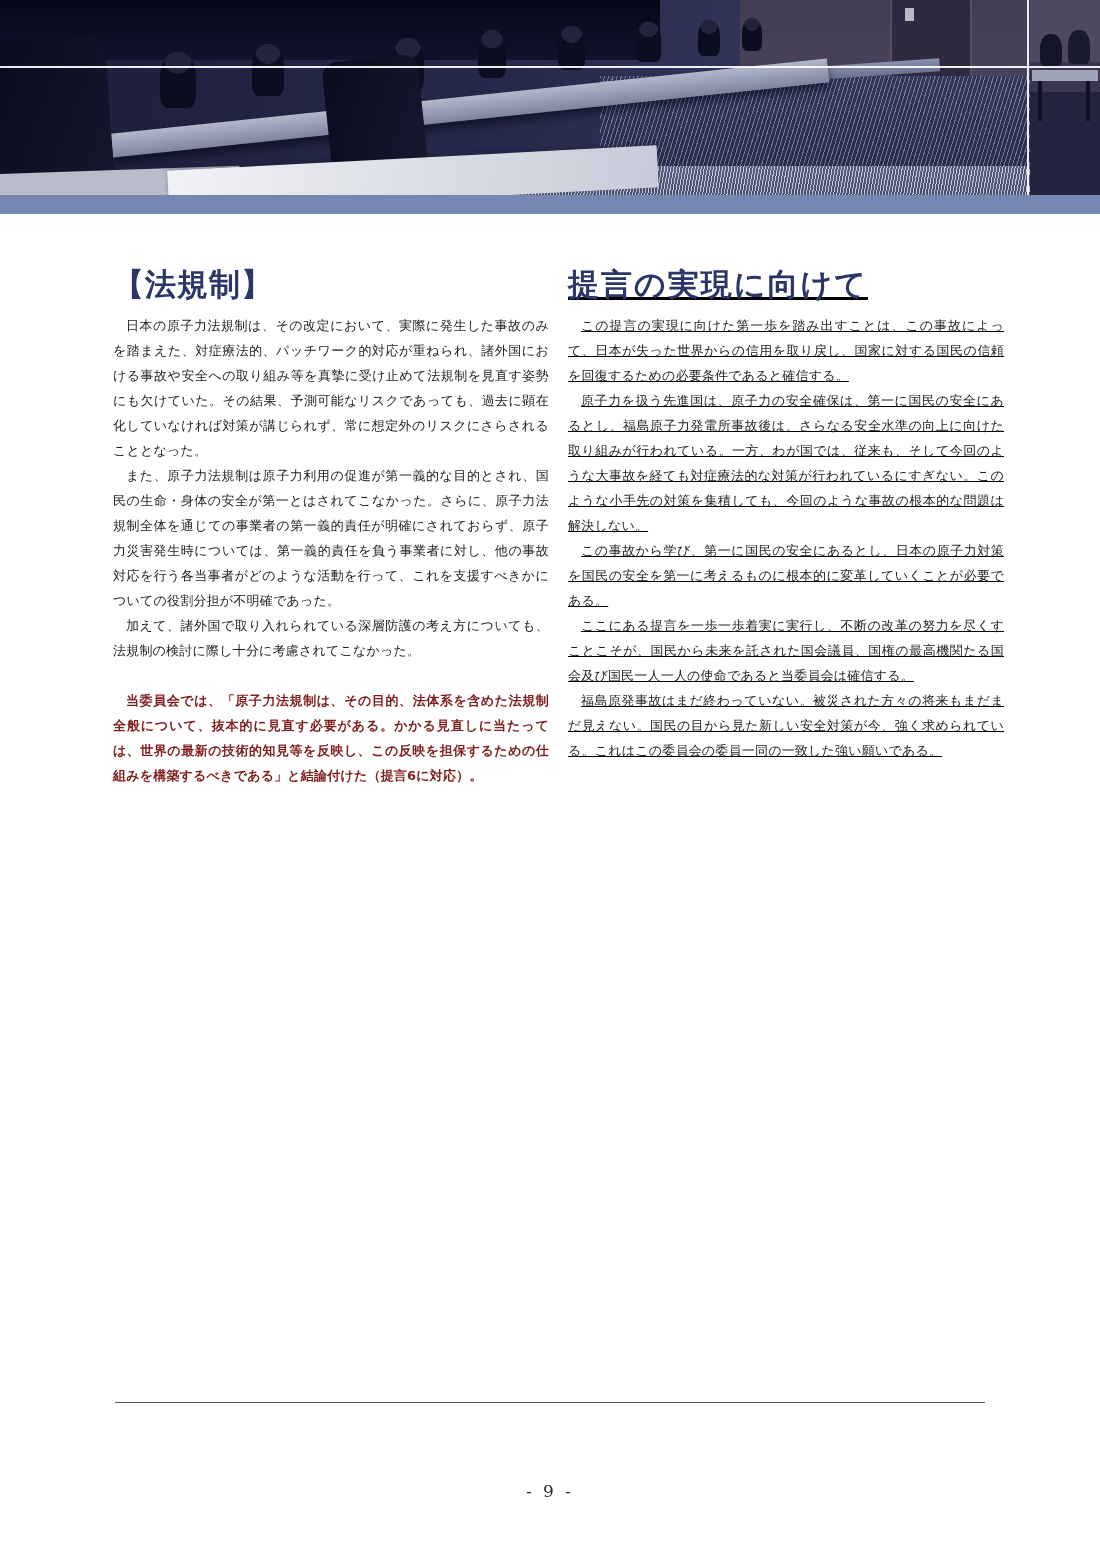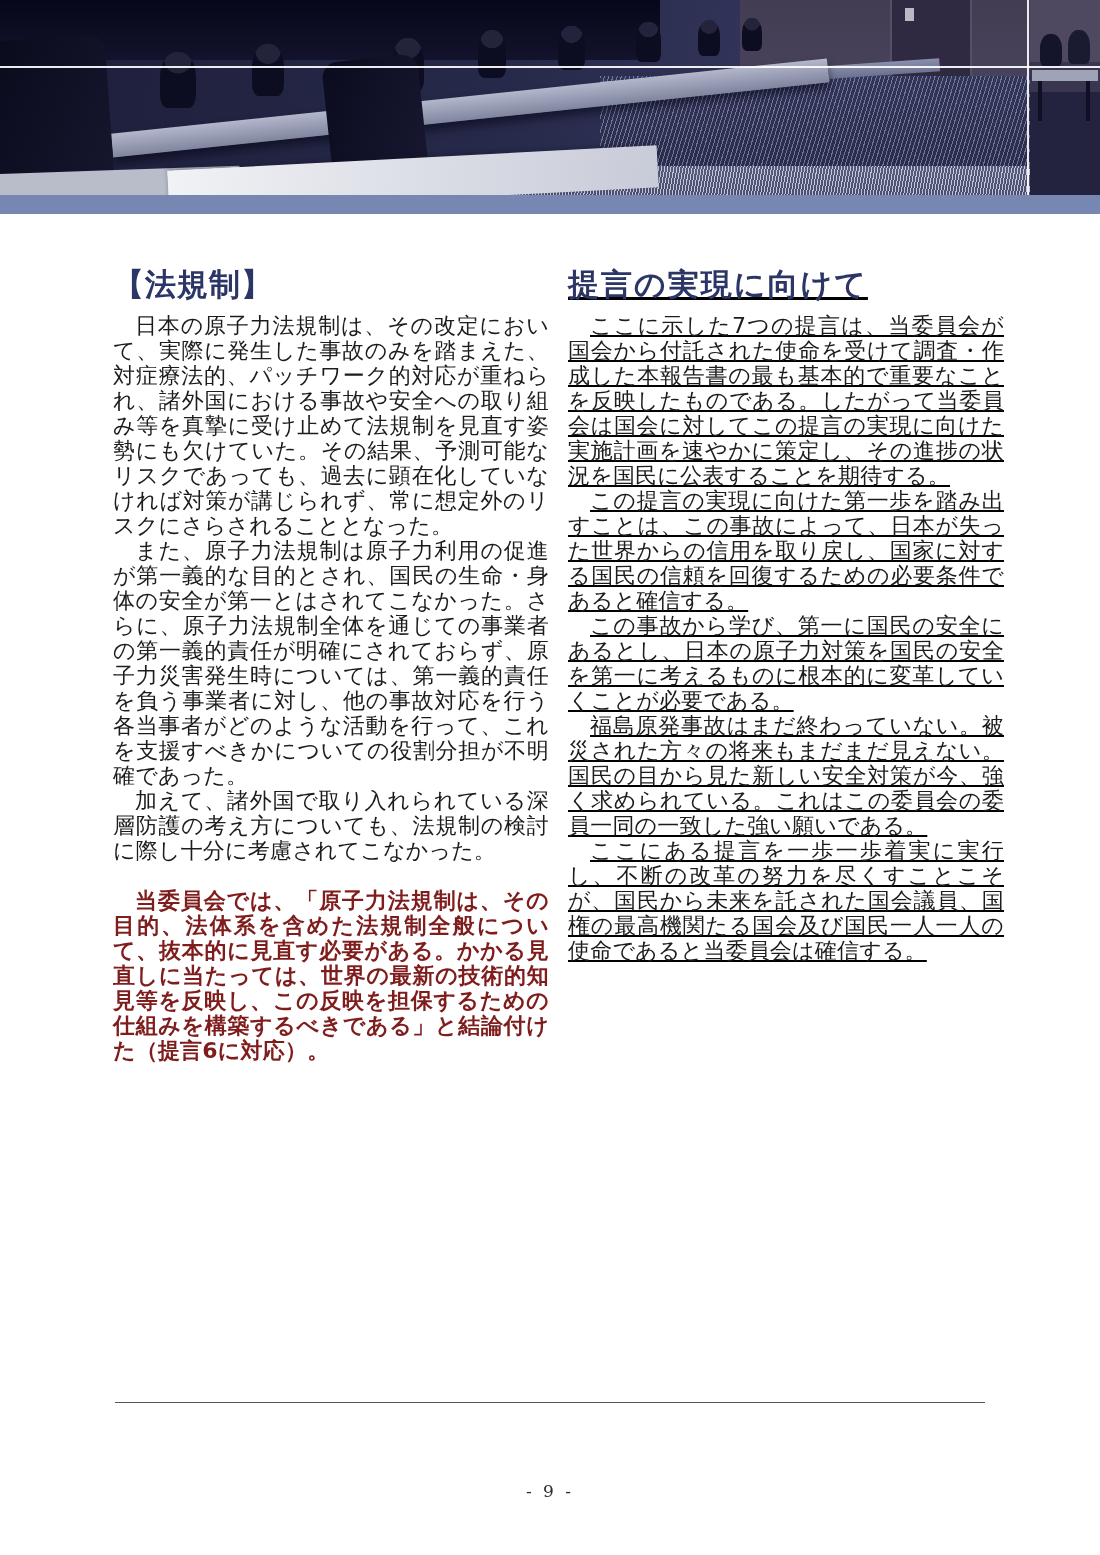--- a/index.html
+++ b/index.html
@@ -59,21 +59,21 @@
 
   .band{position:absolute;left:0;top:195px;width:1100px;height:19px;background:#7688b2;}
 
   
   .col{position:absolute;top:266px;width:436px;}
   .col-left{left:113px;}
   .col-right{left:568px;text-decoration:underline;}
   .heading{margin:0 0 11px 0;font-size:31px;line-height:36px;font-weight:bold;
            color:#2b3566;letter-spacing:1px;}
   .heading-spaced{letter-spacing:2px;}
-  .body{margin:0;font-size:22px;line-height:25px;color:#1c1c1c;
+  .body{margin:0;font-size:13px;line-height:25px;color:#1c1c1c;
         text-align:justify;text-indent:1em;letter-spacing:0.2px;}
   .gap{margin-top:25px;}
   .bold{font-weight:bold;color:#7f1d1d;}
 
   
   .footer-rule{position:absolute;left:115px;top:1402px;width:870px;height:0;
                border:none;border-top:1.5px solid #55555a;margin:0;}
   .page-number{position:absolute;left:0;top:1481px;width:1100px;text-align:center;
                font-family:"DejaVu Serif","Liberation Serif",serif;
                font-size:17px;color:#2e2e2e;letter-spacing:3px;}
@@ -120,23 +120,23 @@
   <section class="col col-left">
     <h2 class="heading">【法規制】</h2>
     <p class="body">日本の原子力法規制は、その改定において、実際に発生した事故のみを踏まえた、対症療法的、パッチワーク的対応が重ねられ、諸外国における事故や安全への取り組み等を真摯に受け止めて法規制を見直す姿勢にも欠けていた。その結果、予測可能なリスクであっても、過去に顕在化していなければ対策が講じられず、常に想定外のリスクにさらされることとなった。</p>
     <p class="body">また、原子力法規制は原子力利用の促進が第一義的な目的とされ、国民の生命・身体の安全が第一とはされてこなかった。さらに、原子力法規制全体を通じての事業者の第一義的責任が明確にされておらず、原子力災害発生時については、第一義的責任を負う事業者に対し、他の事故対応を行う各当事者がどのような活動を行って、これを支援すべきかについての役割分担が不明確であった。</p>
     <p class="body">加えて、諸外国で取り入れられている深層防護の考え方についても、法規制の検討に際し十分に考慮されてこなかった。</p>
     <p class="body bold gap">当委員会では、「原子力法規制は、その目的、法体系を含めた法規制全般について、抜本的に見直す必要がある。かかる見直しに当たっては、世界の最新の技術的知見等を反映し、この反映を担保するための仕組みを構築するべきである」と結論付けた（提言6に対応）。</p>
   </section>
 
   <section class="col col-right">
     <h2 class="heading heading-spaced">提言の実現に向けて</h2>
-    <p class="body">ここに示した7つの提言は、当委員会が国会から付託された使命を受けて調査・作成した本報告書の最も基本的で重要なことを反映したものである。したがって当委員会は国会に対してこの提言の実現に向けた実施計画を速やかに策定し、その進捗の状況を国民に公表することを期待する。</p>
     <p class="body">この提言の実現に向けた第一歩を踏み出すことは、この事故によって、日本が失った世界からの信用を取り戻し、国家に対する国民の信頼を回復するための必要条件であると確信する。</p>
+    <p class="body">原子力を扱う先進国は、原子力の安全確保は、第一に国民の安全にあるとし、福島原子力発電所事故後は、さらなる安全水準の向上に向けた取り組みが行われている。一方、わが国では、従来も、そして今回のような大事故を経ても対症療法的な対策が行われているにすぎない。このような小手先の対策を集積しても、今回のような事故の根本的な問題は解決しない。</p>
     <p class="body">この事故から学び、第一に国民の安全にあるとし、日本の原子力対策を国民の安全を第一に考えるものに根本的に変革していくことが必要である。</p>
+    <p class="body">ここにある提言を一歩一歩着実に実行し、不断の改革の努力を尽くすことこそが、国民から未来を託された国会議員、国権の最高機関たる国会及び国民一人一人の使命であると当委員会は確信する。</p>
     <p class="body">福島原発事故はまだ終わっていない。被災された方々の将来もまだまだ見えない。国民の目から見た新しい安全対策が今、強く求められている。これはこの委員会の委員一同の一致した強い願いである。</p>
-    <p class="body">ここにある提言を一歩一歩着実に実行し、不断の改革の努力を尽くすことこそが、国民から未来を託された国会議員、国権の最高機関たる国会及び国民一人一人の使命であると当委員会は確信する。</p>
   </section>
 
   <hr class="footer-rule">
   <div class="page-number">- 9 -</div>
 
 </div>
 
 </body></html>

